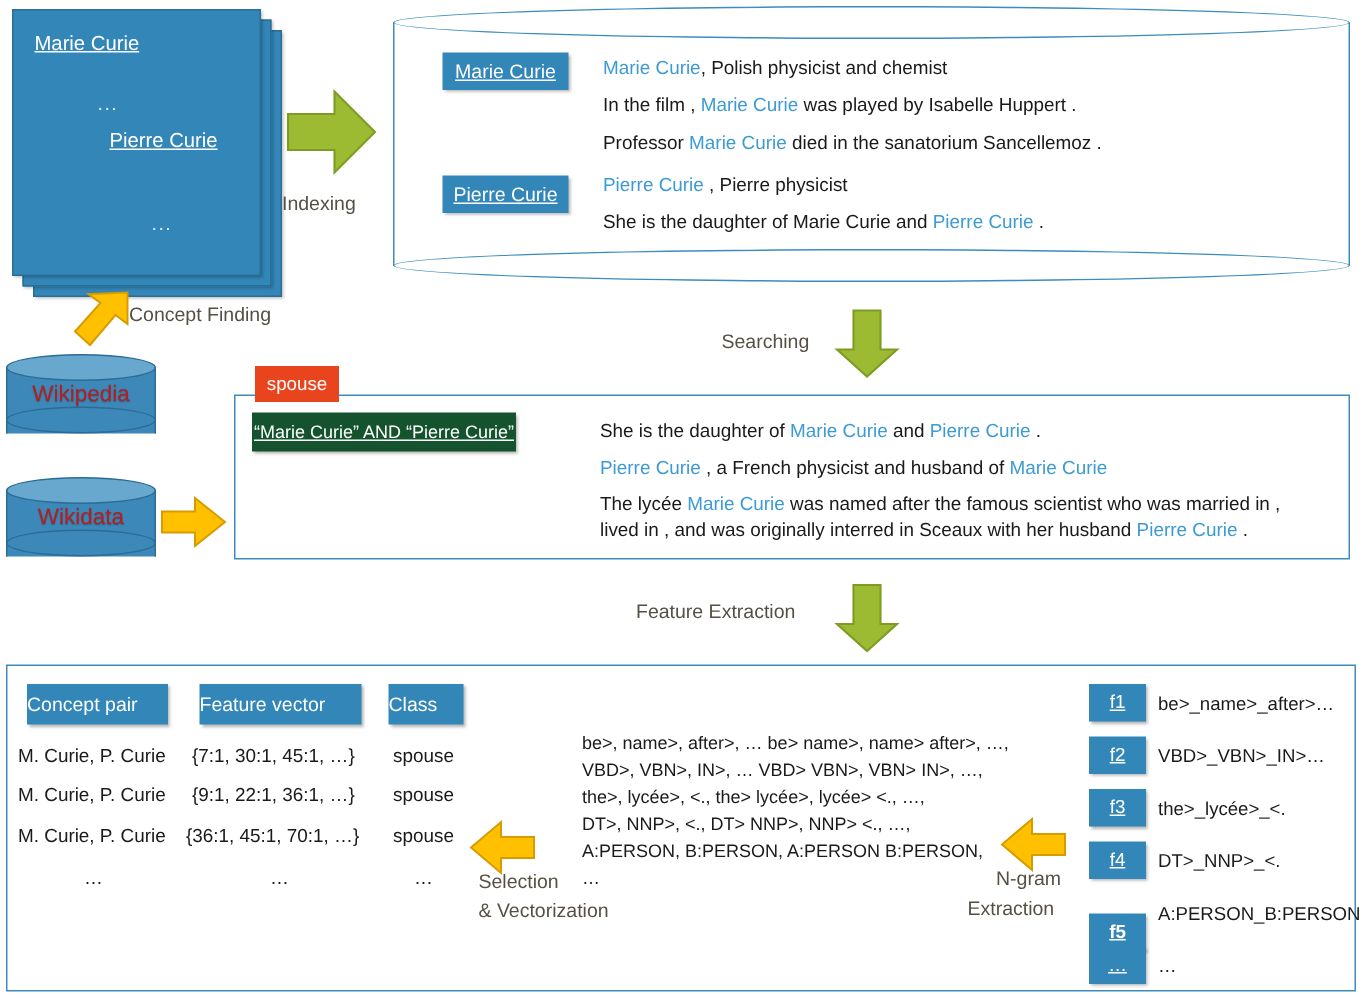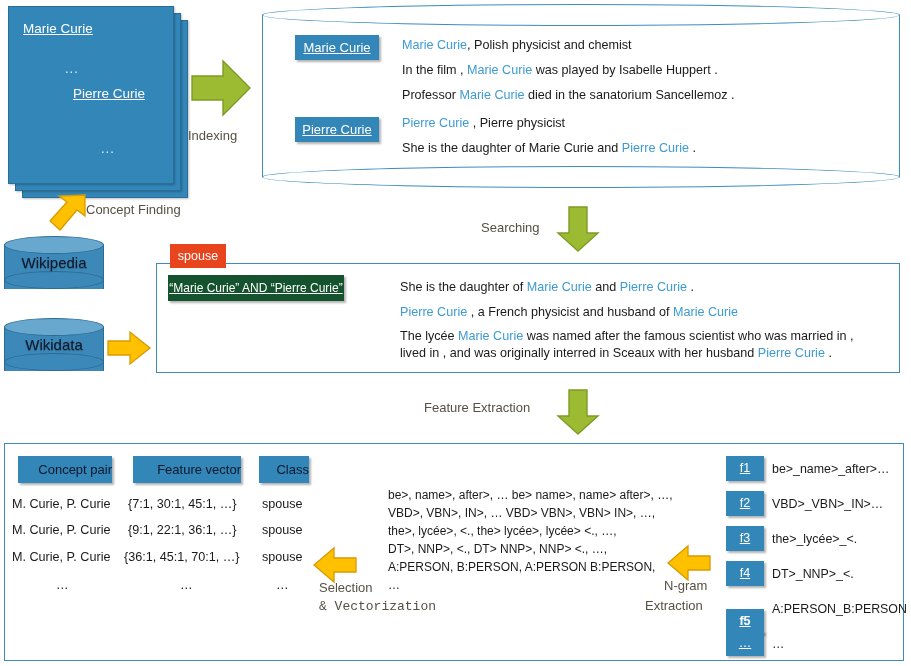--- a/index.html
+++ b/index.html
@@ -46,37 +46,37 @@
   
   .db{position:absolute;width:100px;height:62px;}
   .db-body{position:absolute;left:0;top:9px;width:100px;height:44px;
            background:#3C88B8;border-left:1.4px solid #2B6C95;border-right:1.4px solid #2B6C95;
            box-sizing:border-box;}
   .db-top{position:absolute;left:0;top:0;width:100px;height:18px;
           background:#68A8CE;border:1.4px solid #2B6C95;border-radius:50%;box-sizing:border-box;}
   .db-bot{position:absolute;left:0;top:35px;width:100px;height:18px;
           background:#3C88B8;border:1.4px solid #2B6C95;border-radius:50%;box-sizing:border-box;}
   .db-label{position:absolute;left:0;top:18px;width:100px;text-align:center;
-            color:#0f172a;font-size:15px;z-index:3;text-shadow:0 1px 1px rgba(0,0,0,.3);}
+            color:#b91c1c;font-size:15px;z-index:3;text-shadow:0 1px 1px rgba(0,0,0,.3);}
 
   
   #query-panel{left:156px;top:263px;width:744px;height:110px;
                border:1.4px solid #3C8DBC;background:#fff;box-sizing:border-box;}
   #spouse-badge{left:170px;top:244px;width:56px;height:24px;background:#E8451F;
                 color:#fff;font-size:12.5px;line-height:24px;text-align:center;}
   #query-chip{left:168px;top:275px;width:176px;height:26px;background:#14532d;
               color:#fff;font-size:12px;line-height:26px;text-align:center;
               box-shadow:1.5px 1.5px 2px rgba(0,0,0,.3);}
   #query-chip u{text-decoration:underline;}
 
   
   #bottom-panel{left:4px;top:443px;width:900px;height:218px;
                 border:1.4px solid #3C8DBC;background:#fff;box-sizing:border-box;}
-  .th{position:absolute;background:#3386B8;color:#0f172a;font-size:13px;
-      text-align:right;line-height:27px;box-shadow:1.5px 1.5px 2px rgba(0,0,0,.3);}
+  .th{position:absolute;background:#3386B8;color:#ffffff;font-size:13px;
+      text-align:left;line-height:27px;box-shadow:1.5px 1.5px 2px rgba(0,0,0,.3);}
   .td{position:absolute;font-size:12.6px;color:#1a1a1a;white-space:nowrap;}
 
   .ngram-line{position:absolute;font-size:12px;color:#1a1a1a;white-space:nowrap;}
 
   .fchip{position:absolute;width:38px;height:25px;background:#3386B8;color:#fff;
          font-size:12.5px;line-height:25px;text-align:center;text-decoration:underline;
          box-shadow:1.5px 1.5px 2px rgba(0,0,0,.3);}
   .ftext{position:absolute;font-size:12.4px;color:#1a1a1a;white-space:nowrap;}
 </style>
 </head>
@@ -186,21 +186,21 @@
 <div class="abs td" style="left:56px;top:578px;">…</div>
 <div class="abs td" style="left:180px;top:578px;">…</div>
 <div class="abs td" style="left:276px;top:578px;">…</div>
 
 <div class="abs" style="left:312px;top:545px;">
   <svg class="arrow-left-orange" viewBox="0 0 46 40">
     <polygon points="44,13 22,13 22,3 2,20 22,37 22,27 44,27" fill="#FFC000" stroke="#D79B00" stroke-width="1.3"></polygon>
   </svg>
 </div>
 <span class="proc-label" style="left:319px;top:580px;">Selection</span>
-<span class="proc-label" style="left:319px;top:599px;font-family:Liberation Mono, monospace;">&amp; Vectorization</span>
+<span class="proc-label" style="left:319px;top:599px;">&amp; Vectorization</span>
 
 <div class="abs ngram-line" style="left:388px;top:488px;">be&gt;, name&gt;, after&gt;, … be&gt; name&gt;, name&gt; after&gt;, …,</div>
 <div class="abs ngram-line" style="left:388px;top:506px;">VBD&gt;, VBN&gt;, IN&gt;, … VBD&gt; VBN&gt;, VBN&gt; IN&gt;, …,</div>
 <div class="abs ngram-line" style="left:388px;top:524px;">the&gt;, lycée&gt;, &lt;., the&gt; lycée&gt;, lycée&gt; &lt;., …,</div>
 <div class="abs ngram-line" style="left:388px;top:542px;">DT&gt;, NNP&gt;, &lt;., DT&gt; NNP&gt;, NNP&gt; &lt;., …,</div>
 <div class="abs ngram-line" style="left:388px;top:560px;">A:PERSON, B:PERSON, A:PERSON B:PERSON,</div>
 <div class="abs ngram-line" style="left:388px;top:578px;">…</div>
 
 <div class="abs" style="left:666px;top:543px;">
   <svg class="arrow-left-orange" viewBox="0 0 46 40">

